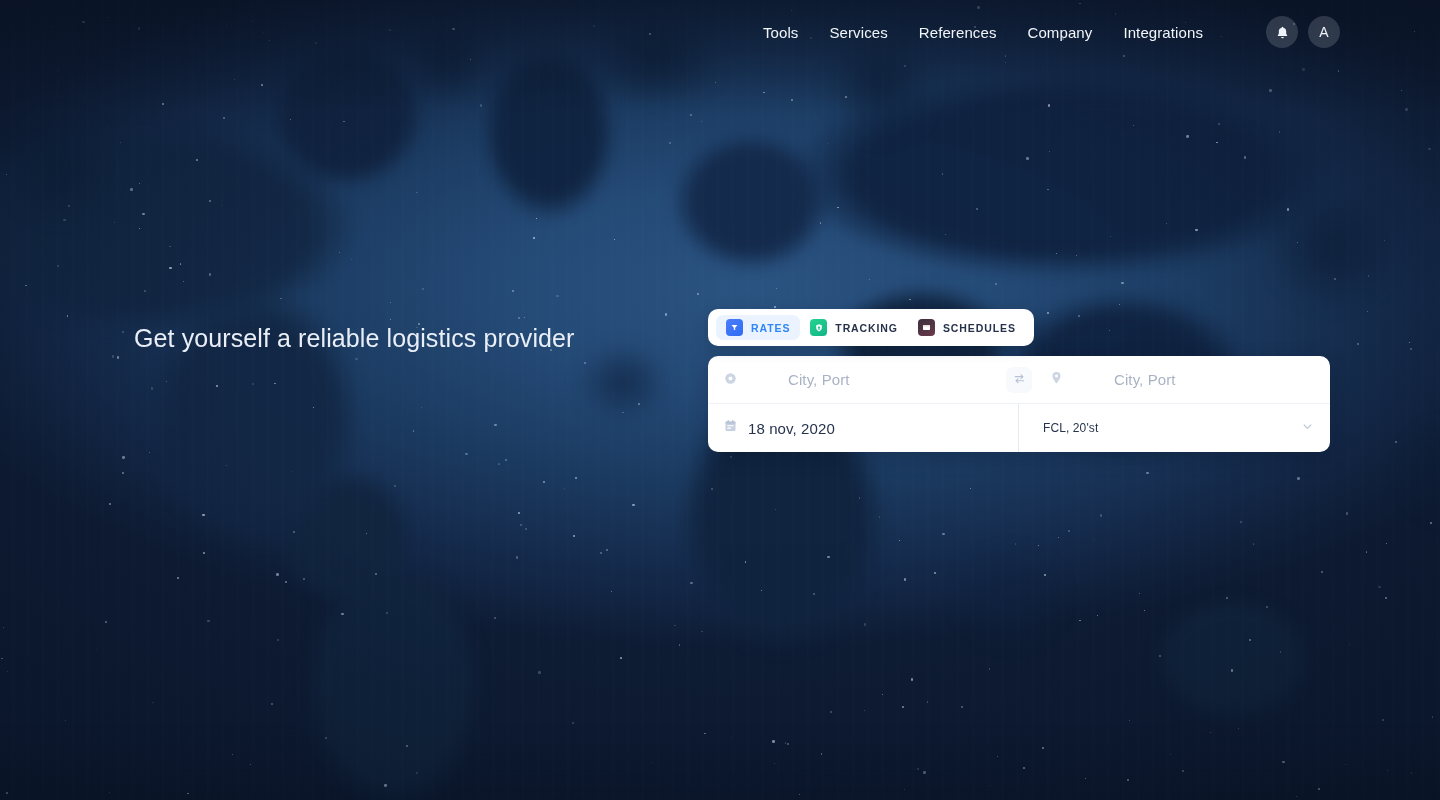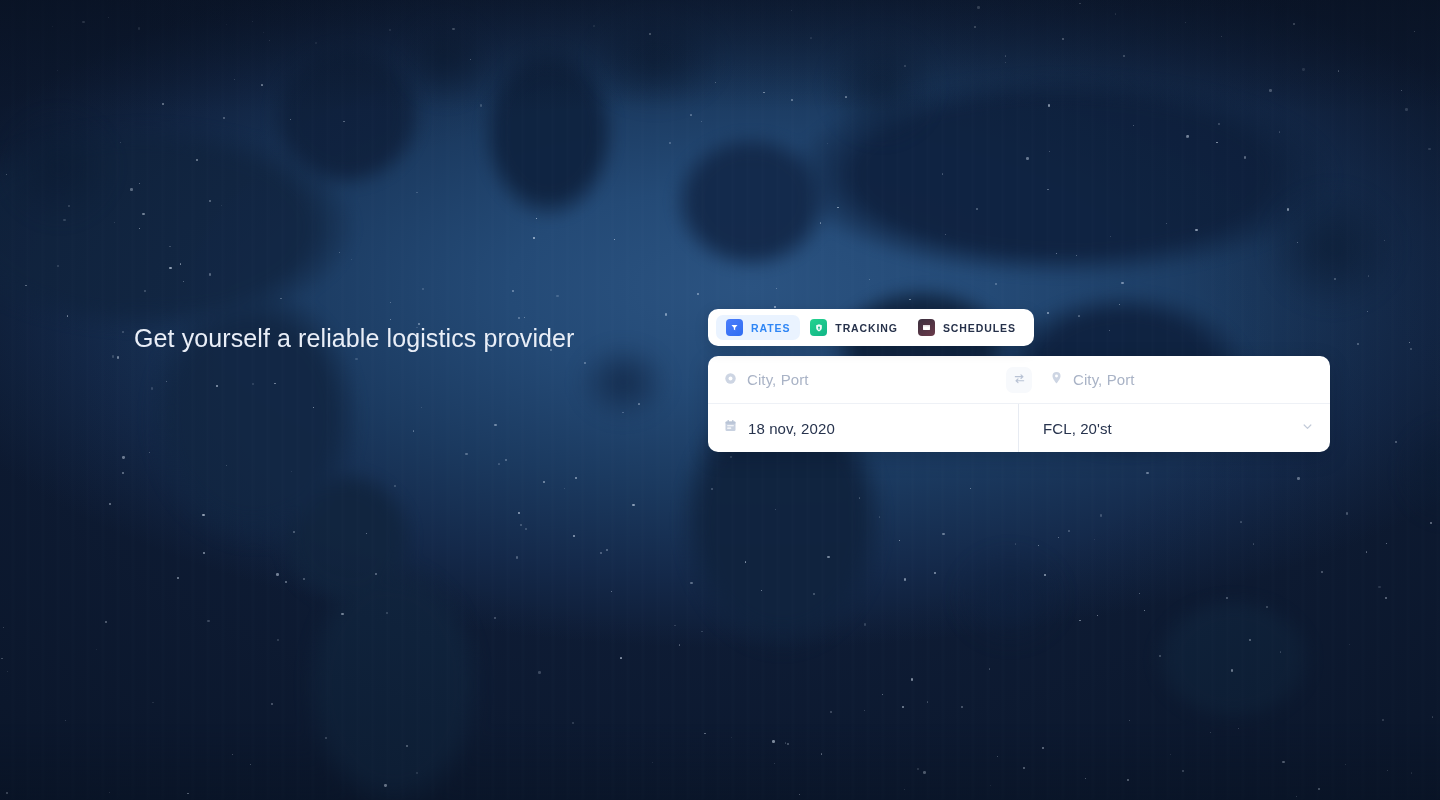--- a/index.html
+++ b/index.html
@@ -196,20 +196,21 @@
   .loc {
     flex: 1 1 0; display: flex; align-items: center; gap: 10px;
     height: 100%; padding: 0 16px; cursor: text;
     min-width: 0;
   }
   .loc input {
     border: none; outline: none; background: transparent;
     font-family: "Liberation Sans", sans-serif;
     font-size: 15px; color: #27334d; width: 100%;
     letter-spacing: .1px;
+    margin-left: 41px;
   }
   .loc input::placeholder { color: #a9b3c6; }
 
   .swap-btn {
     width: 26px; height: 26px; border-radius: 7px;
     background: #f7f9fc;
     display: flex; align-items: center; justify-content: center;
     cursor: pointer; border: none; flex: 0 0 auto;
     margin: 0 2px;
   }
@@ -218,21 +219,21 @@
   .date-cell {
     flex: 0 0 50%; display: flex; align-items: center; gap: 11px;
     padding: 0 16px; height: 100%; cursor: pointer;
     border-right: 1px solid #e7ebf2;
   }
   .date-text { font-size: 15px; color: #27334d; letter-spacing: .1px; }
   .type-cell {
     flex: 1 1 auto; display: flex; align-items: center;
     padding: 0 16px 0 24px; height: 100%; cursor: pointer;
   }
-  .type-text { font-size: 15px; color: #27334d; letter-spacing: .1px; text-align: center; }
+  .type-text { font-size: 12px; color: #27334d; letter-spacing: .1px; text-align: center; }
   .chev { margin-left: auto; }
 
   .search-btn {
     margin-top: 9px;
     width: 100%; height: 45px;
     background: #0d8bf7;
     border: 2px solid #ffffff;
     border-radius: 9px;
     color: #ffffff; font-size: 14px; font-family: "Liberation Sans", sans-serif;
     letter-spacing: .2px;
@@ -570,20 +571,41 @@
       <span style="left:47.14%;top:80.56%;width:1.62px;height:1.62px;opacity:0.42"></span>
       <span style="left:82.11%;top:96.28%;width:1.62px;height:1.62px;opacity:0.41"></span>
       <span style="left:43.05%;top:82.18%;width:1.76px;height:1.76px;opacity:0.73"></span>
       <span style="left:96.33%;top:96.22%;width:0.94px;height:0.94px;opacity:0.54"></span>
     </div>
   <div class="bg-vignette"></div>
 
   <header class="header">
 
 
+    <nav class="nav">
+      <a class="nav-link">Tools</a>
+      <a class="nav-link">Services</a>
+      <a class="nav-link">References</a>
+      <a class="nav-link">Company</a>
+      <a class="nav-link">Integrations</a>
+
+      <div class="nav-actions">
+        <button class="icon-btn">
+          <span>
+            <svg width="15" height="15" viewBox="0 0 24 24" fill="#eef3fa">
+              <path d="M12 2.6a1.3 1.3 0 0 1 1.3 1.3v.6a5.9 5.9 0 0 1 4.6 5.75V14l1.5 2.3a.9.9 0 0 1-.75 1.4H5.35a.9.9 0 0 1-.75-1.4L6.1 14v-3.75A5.9 5.9 0 0 1 10.7 4.5v-.6A1.3 1.3 0 0 1 12 2.6z"></path>
+              <path d="M9.9 19.1h4.2a2.1 2.1 0 0 1-4.2 0z"></path>
+            </svg>
+          </span>
+        </button>
+        <button class="icon-btn">
+          <span class="avatar-letter">A</span>
+        </button>
+      </div>
+    </nav>
   </header>
 
   <div class="hero-copy">
     <p class="hero-sub">Get yourself a reliable logistics provider</p>
   </div>
 
   <section class="search-panel">
 
     <div class="tabs">
 

